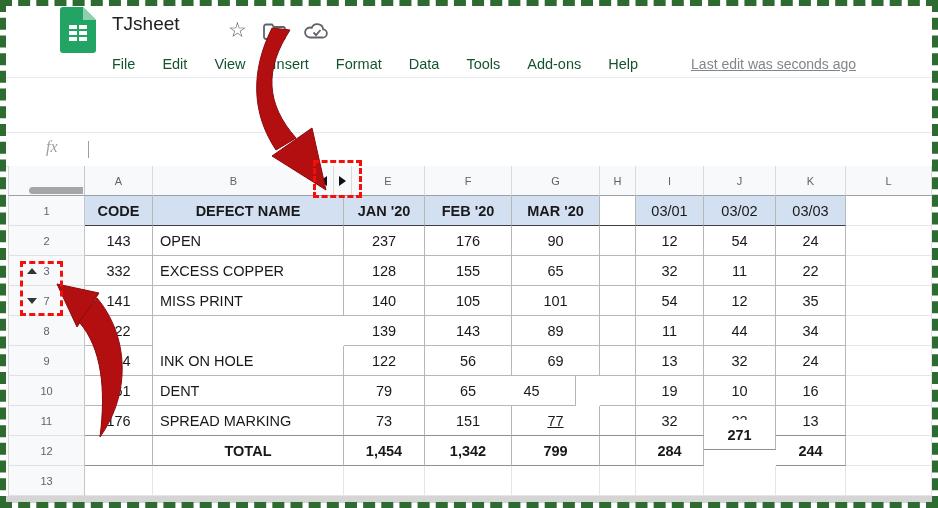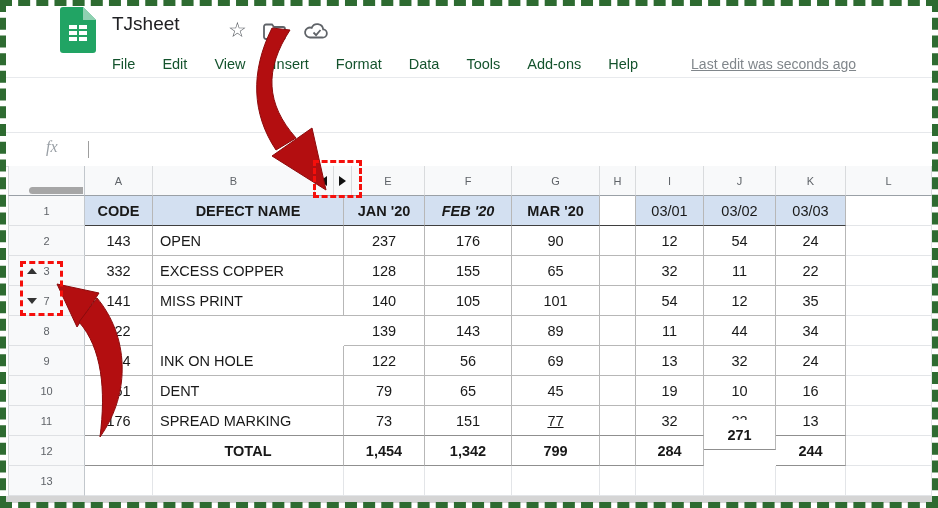--- a/index.html
+++ b/index.html
@@ -206,21 +206,21 @@
       <div class="colhead" style="left: 636px; top: 166px; width: 68px; height: 30px;">I</div>
       <div class="colhead" style="left: 704px; top: 166px; width: 72px; height: 30px;">J</div>
       <div class="colhead" style="left: 776px; top: 166px; width: 70px; height: 30px;">K</div>
       <div class="colhead" style="left: 846px; top: 166px; width: 86px; height: 30px;">L</div>
       <div class="rowhead" style="left: 8px; top: 196px; width: 77px; height: 30px;">
         <span>1</span>
       </div>
       <div class="cell tcell hdr hdrb r1cell" style="left: 85px; top: 196px; width: 68px; height: 30px;">CODE</div>
       <div class="cell tcell hdr hdrb r1cell" style="left: 153px; top: 196px; width: 191px; height: 30px;">DEFECT NAME</div>
       <div class="cell tcell hdr hdrb r1cell" style="left: 344px; top: 196px; width: 81px; height: 30px;">JAN '20</div>
-      <div class="cell tcell hdr hdrb r1cell" style="left: 425px; top: 196px; width: 87px; height: 30px; font-style: italic;">FEB '20</div>
+      <div class="cell tcell hdr hdrb r1cell" style="left: 425px; top: 196px; width: 87px; height: 30px;">FEB '20</div>
       <div class="cell tcell hdr hdrb r1cell" style="left: 512px; top: 196px; width: 88px; height: 30px;">MAR '20</div>
       <div class="cell tcell r1cell" style="left: 600px; top: 196px; width: 36px; height: 30px;"></div>
       <div class="cell tcell hdr r1cell" style="left: 636px; top: 196px; width: 68px; height: 30px;">03/01</div>
       <div class="cell tcell hdr r1cell" style="left: 704px; top: 196px; width: 72px; height: 30px;">03/02</div>
       <div class="cell tcell hdr r1cell" style="left: 776px; top: 196px; width: 70px; height: 30px;">03/03</div>
       <div class="cell ecell" style="left: 846px; top: 196px; width: 86px; height: 30px;"></div>
       <div class="rowhead" style="left: 8px; top: 226px; width: 77px; height: 30px;">
         <span>2</span>
       </div>
       <div class="cell tcell" style="left: 85px; top: 226px; width: 68px; height: 30px;">143</div>
@@ -290,21 +290,21 @@
       <div class="cell tcell" style="left: 704px; top: 346px; width: 72px; height: 30px;">32</div>
       <div class="cell tcell" style="left: 776px; top: 346px; width: 70px; height: 30px;">24</div>
       <div class="cell ecell" style="left: 846px; top: 346px; width: 86px; height: 30px;"></div>
       <div class="rowhead" style="left: 8px; top: 376px; width: 77px; height: 30px;">
         <span>10</span>
       </div>
       <div class="cell tcell" style="left: 85px; top: 376px; width: 68px; height: 30px;">161</div>
       <div class="cell tcell left" style="left: 153px; top: 376px; width: 191px; height: 30px;">DENT</div>
       <div class="cell tcell" style="left: 344px; top: 376px; width: 81px; height: 30px;">79</div>
       <div class="cell tcell" style="left: 425px; top: 376px; width: 87px; height: 30px;">65</div>
-      <div class="cell tcell" style="left: 512px; top: 376px; width: 88px; height: 30px;">45</div>
+      <div class="cell tcell" style="left: 488px; top: 376px; width: 88px; height: 30px;">45</div>
       <div class="cell tcell" style="left: 600px; top: 376px; width: 36px; height: 30px;"></div>
       <div class="cell tcell" style="left: 636px; top: 376px; width: 68px; height: 30px;">19</div>
       <div class="cell tcell" style="left: 704px; top: 376px; width: 72px; height: 30px;">10</div>
       <div class="cell tcell" style="left: 776px; top: 376px; width: 70px; height: 30px;">16</div>
       <div class="cell ecell" style="left: 846px; top: 376px; width: 86px; height: 30px;"></div>
       <div class="rowhead" style="left: 8px; top: 406px; width: 77px; height: 30px;">
         <span>11</span>
       </div>
       <div class="cell tcell tborder" style="left: 85px; top: 406px; width: 68px; height: 30px;">176</div>
       <div class="cell tcell tborder left" style="left: 153px; top: 406px; width: 191px; height: 30px;">SPREAD MARKING</div>

